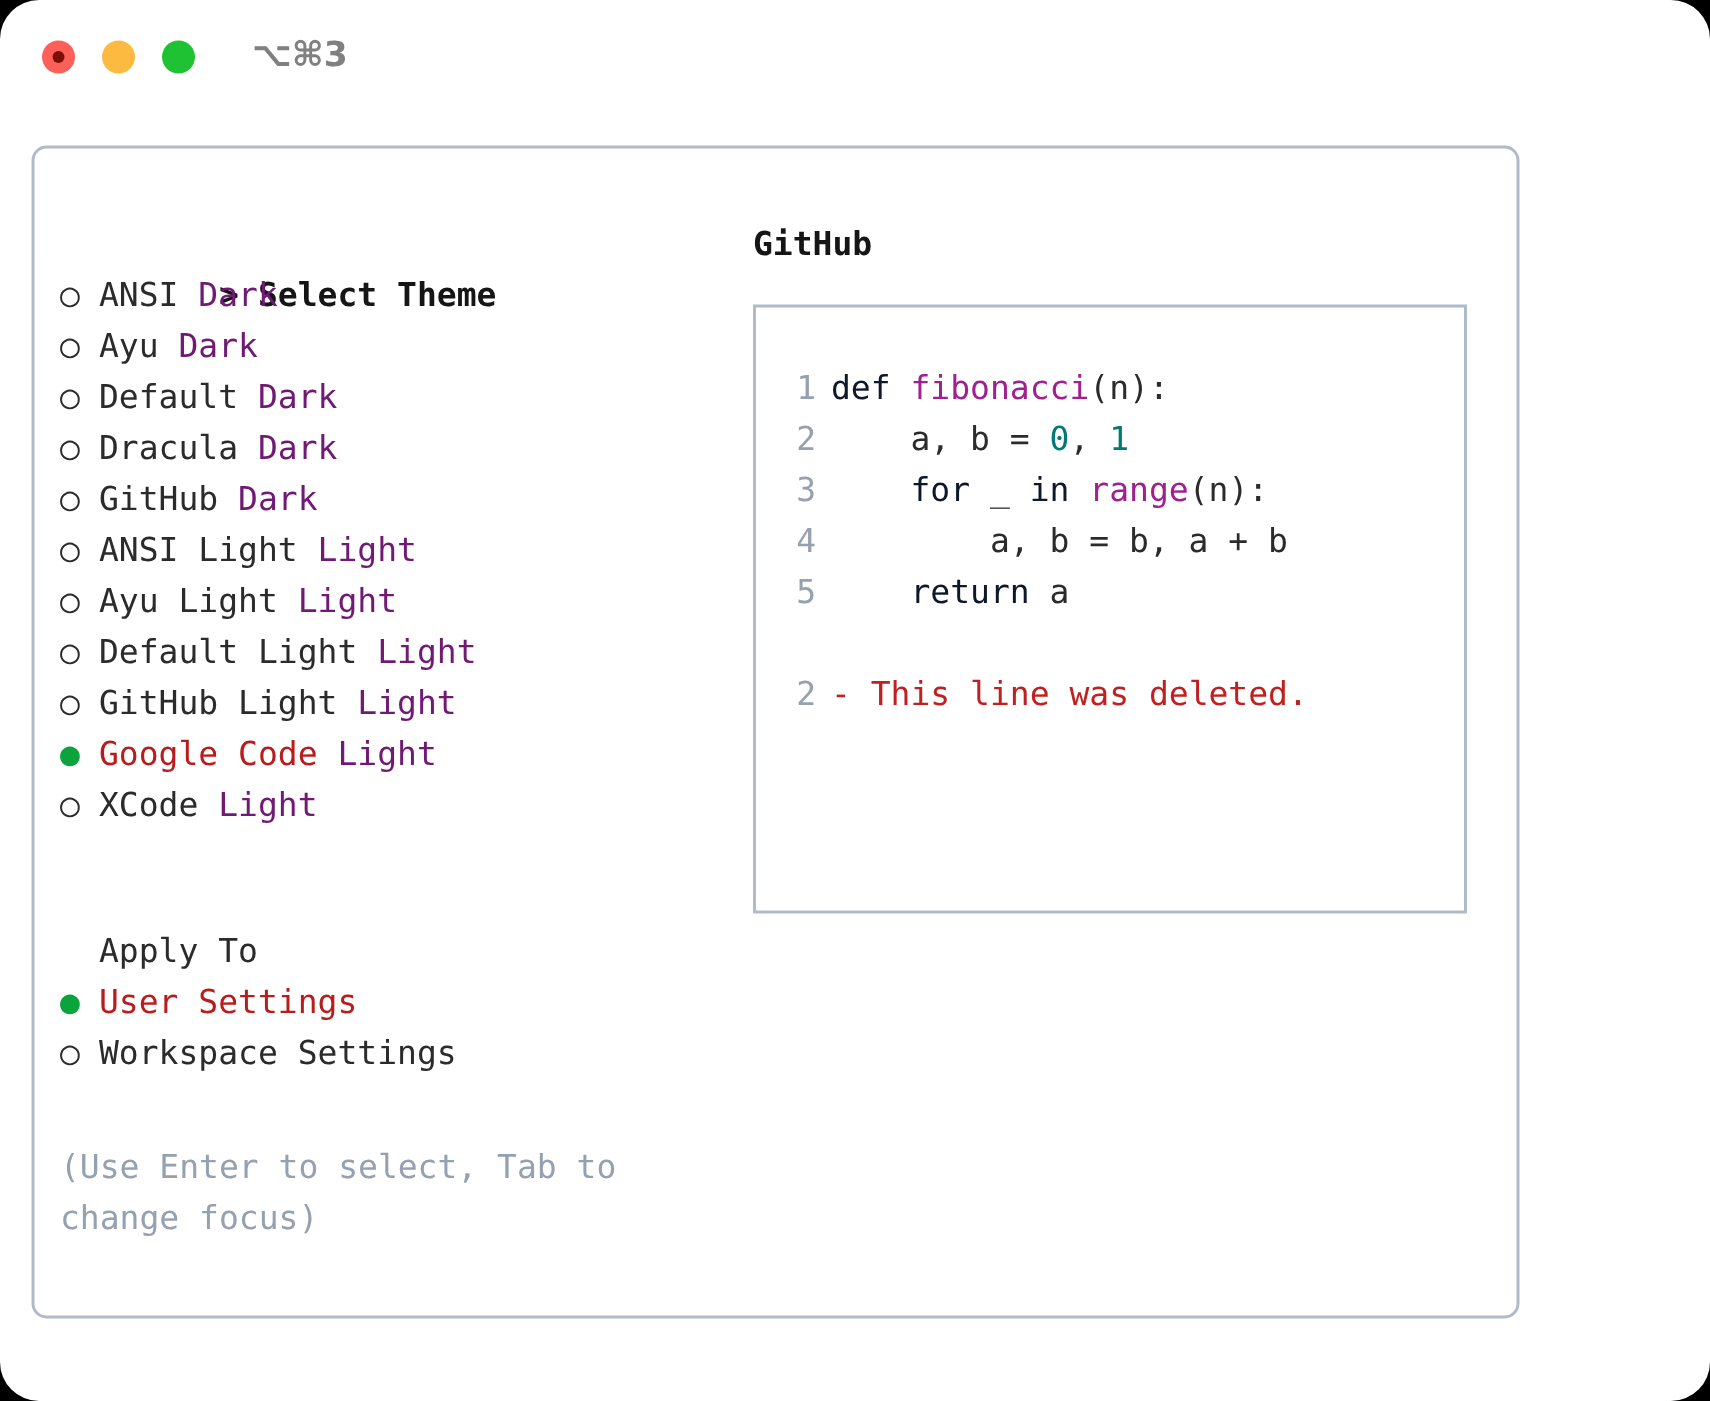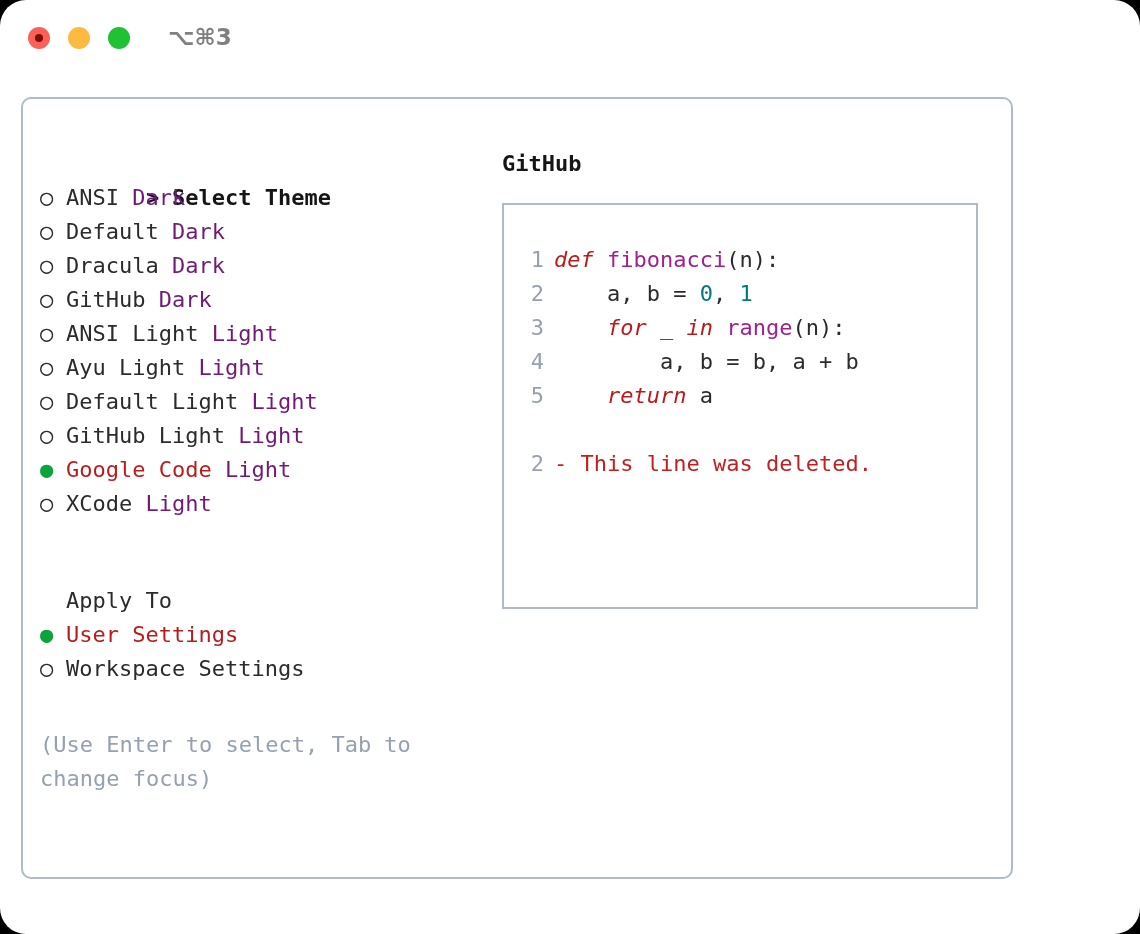--- a/index.html
+++ b/index.html
@@ -163,21 +163,21 @@
     white-space: pre;
     color: #2b2b2b;
   }
   .lnum {
     display: inline-block;
     width: 26px;
     text-align: right;
     color: #95a0b0;
     margin-right: 10px;
   }
-  .kw   { color: #b91c1c; font-style: italic; }
+  .kw   { color: #0f172a; }
   .fn   { color: #a0208f; }
   .num  { color: #007a78; }
   .pl   { color: #2b2b2b; }
   .ctx  { color: #7c7c7c; }
   .del  { color: #c02020; }
   .add  { color: #00bb11; }
   .gap  { height: 34px; }
 </style>
 </head>
 <body>
@@ -194,20 +194,21 @@
   <div id="panel">
 
     <div id="left-col">
 
       <div class="row header">
         <span class="bullet">&gt;</span><span>Select Theme</span>
       </div>
 
       <div id="theme-items">
           <div class="row"><span class="bullet">○</span><span class="label">ANSI</span><span> </span><span class="tag">Dark</span></div>
+          <div class="row"><span class="bullet">○</span><span class="label">Ayu</span><span> </span><span class="tag">Dark</span></div>
           <div class="row"><span class="bullet">○</span><span class="label">Default</span><span> </span><span class="tag">Dark</span></div>
           <div class="row"><span class="bullet">○</span><span class="label">Dracula</span><span> </span><span class="tag">Dark</span></div>
           <div class="row"><span class="bullet">○</span><span class="label">GitHub</span><span> </span><span class="tag">Dark</span></div>
           <div class="row"><span class="bullet">○</span><span class="label">ANSI Light</span><span> </span><span class="tag">Light</span></div>
           <div class="row"><span class="bullet">○</span><span class="label">Ayu Light</span><span> </span><span class="tag">Light</span></div>
           <div class="row"><span class="bullet">○</span><span class="label">Default Light</span><span> </span><span class="tag">Light</span></div>
           <div class="row"><span class="bullet">○</span><span class="label">GitHub Light</span><span> </span><span class="tag">Light</span></div>
           <div class="row"><span class="bullet sel">●</span><span class="label sel">Google Code</span><span> </span><span class="tag">Light</span></div>
           <div class="row"><span class="bullet">○</span><span class="label">XCode</span><span> </span><span class="tag">Light</span></div>
         </div>

